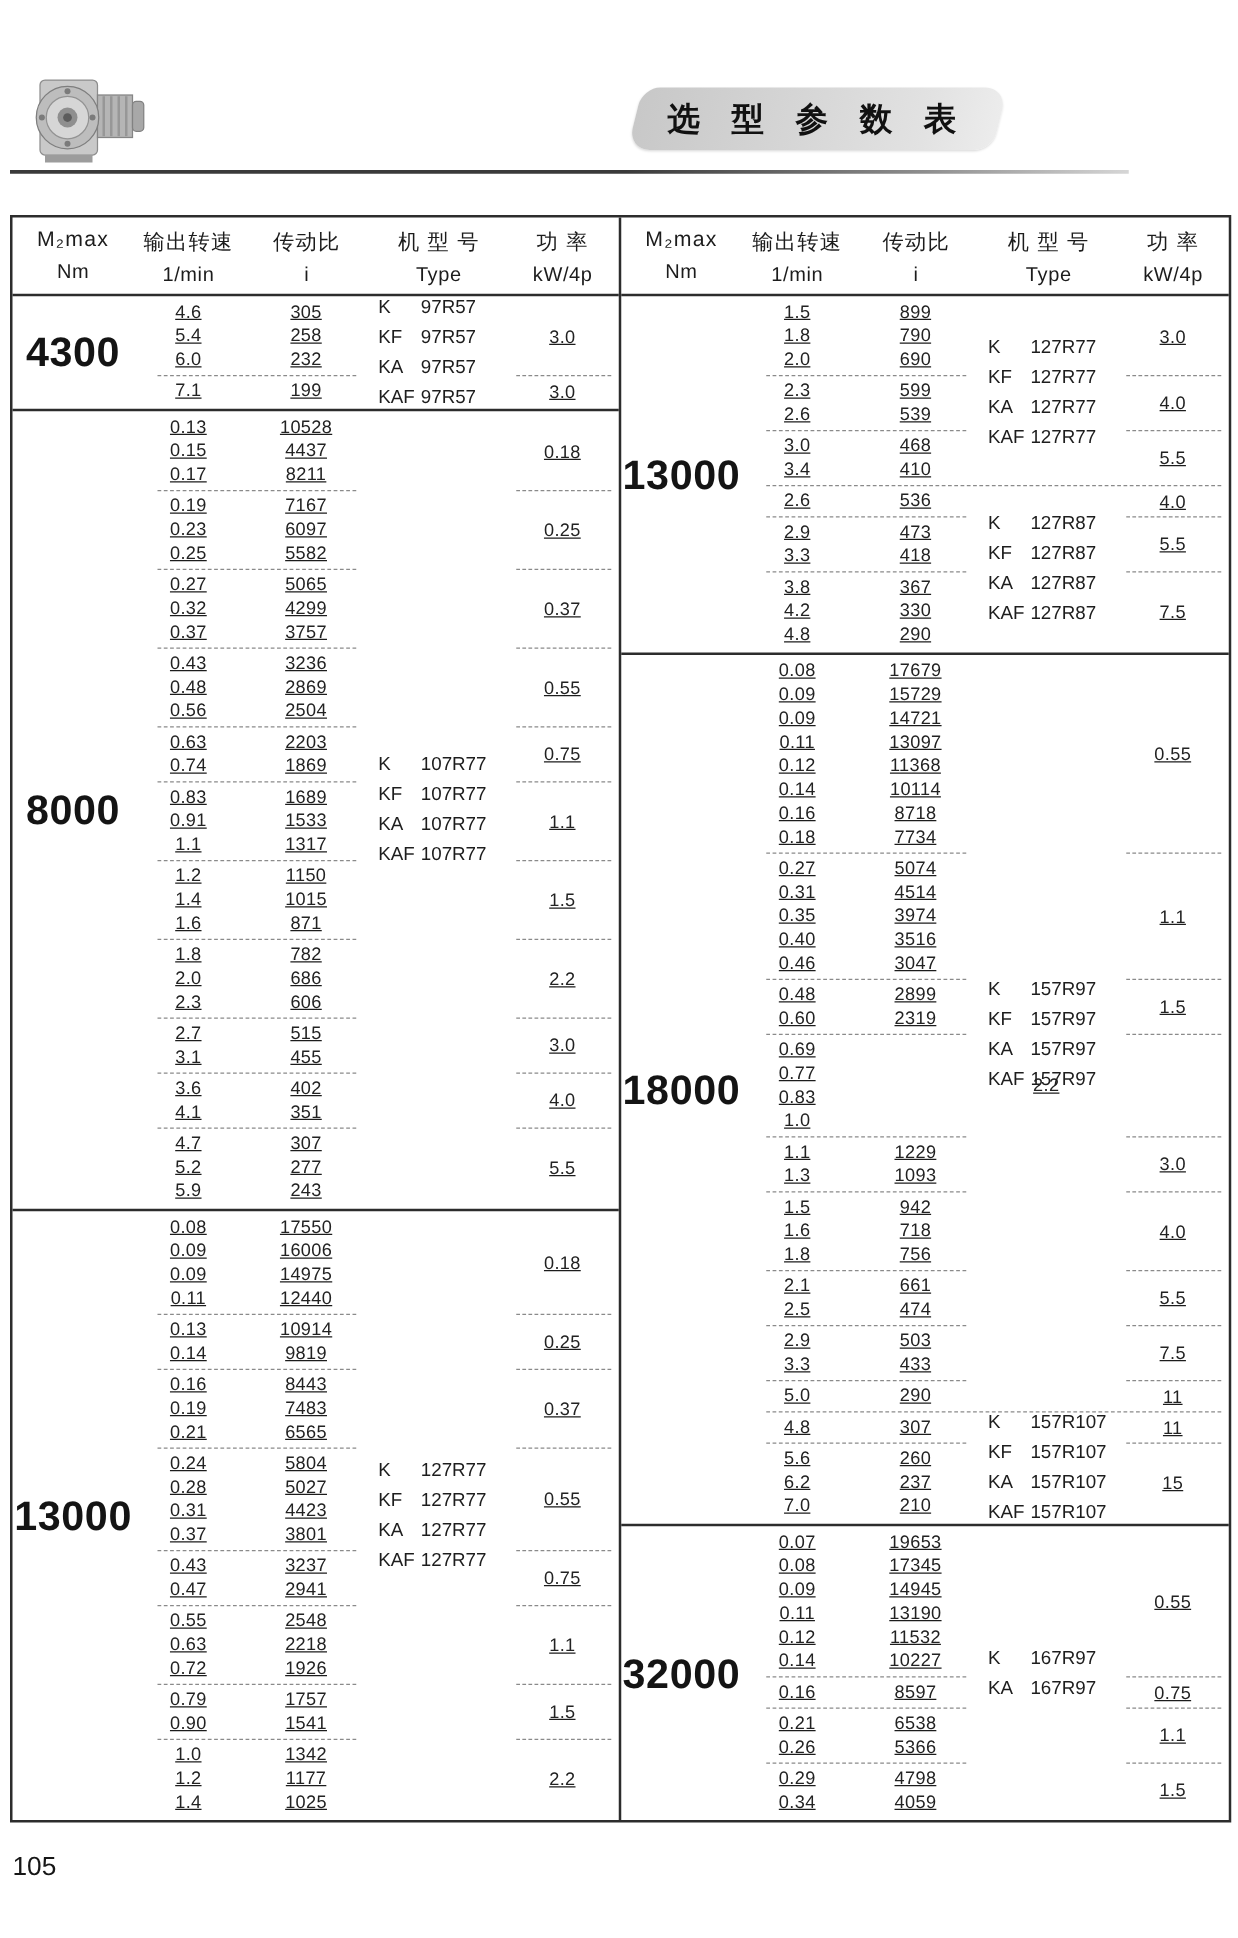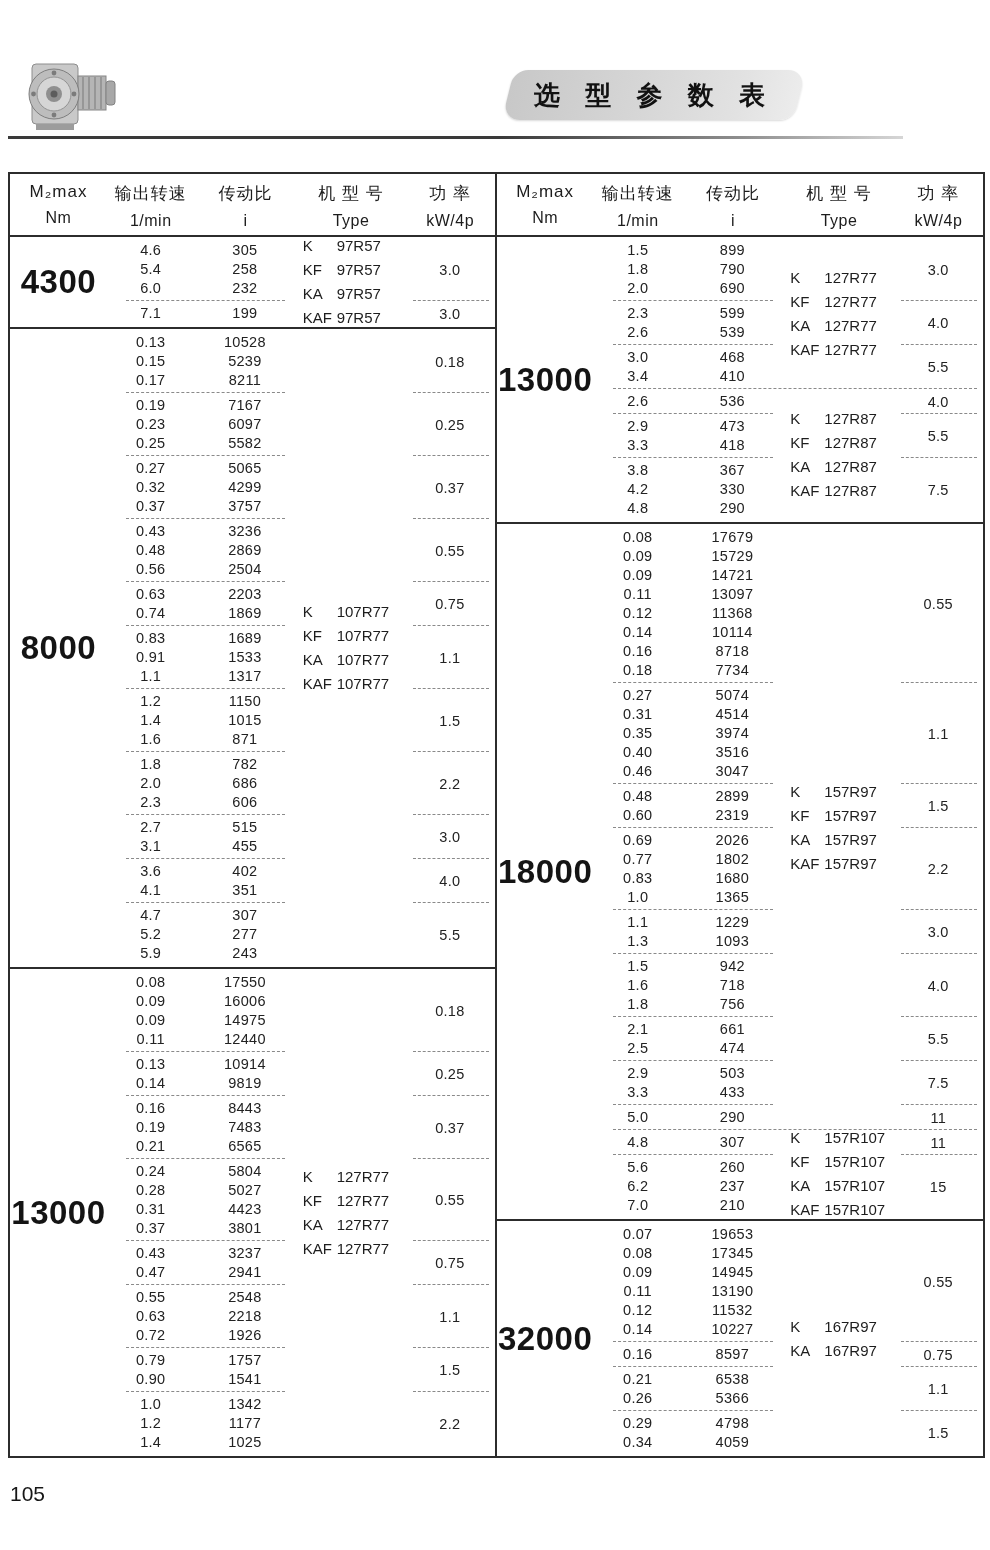--- a/index.html
+++ b/index.html
@@ -27,21 +27,21 @@
   .col-header { display:flex; border-bottom:2px solid #2c2c2c; padding:8px 0 5px; }
   .col-header .hc { text-align:center; }
   .hc-1 { width:20%; } .hc-2 { width:18.1%; } .hc-3 { width:21%; } .hc-4 { width:22.6%; } .hc-5 { width:18.3%; }
   .hc .cn  { display:block; font-size:17px; letter-spacing:1px; }
   .hc .sub { display:block; font-size:16px; margin-top:7px; letter-spacing:0.5px; }
 
   .m2max-section { display:flex; padding:4px 0; }
   .m2max-section + .m2max-section { border-top:2px solid #2c2c2c; }
   .m2max-cell { width:20%; display:flex; align-items:center; justify-content:center; }
   .m2max-cell span { font-size:33px; font-weight:bold; letter-spacing:0.5px; color:#141414; }
-  .blocks { width:80%; display:flex; flex-direction:column; justify-content:center; }
+  .blocks { width:80%; display:flex; flex-direction:column; justify-content:center;text-decoration:underline; }
 
   .block { position:relative; }
   .group { display:flex; align-items:center; }
   .g-speeds { width:22.6%; text-align:center; }
   .g-ratios { width:26%;   text-align:center; }
   .g-type   { width:28.4%; }
   .g-power  { width:23%;   text-align:center; }
   .val { display:block; line-height:19px; font-size:14.5px; letter-spacing:0.3px; color:#222; }
   .pw  { font-size:14.5px; letter-spacing:0.3px; color:#222; }
 
@@ -174,21 +174,21 @@
             <div class="block">
               <div class="block-groups">
                 <div class="group">
                   <div class="g-speeds">
                     <span class="val">0.13</span>
                     <span class="val">0.15</span>
                     <span class="val">0.17</span>
                   </div>
                   <div class="g-ratios">
                     <span class="val">10528</span>
-                    <span class="val">5239</span>
+                    <span class="val">4437</span>
                     <span class="val">8211</span>
                   </div>
                   <div class="g-type"></div>
                   <div class="g-power"><span class="pw">0.18</span></div>
                 </div>
                 <div class="dash-row">
                   <span class="d1"></span>
                   <span class="d2"></span>
                 </div>
                 <div class="group">
@@ -791,26 +791,20 @@
                   <span class="d1"></span>
                   <span class="d2"></span>
                 </div>
                 <div class="group">
                   <div class="g-speeds">
                     <span class="val">0.69</span>
                     <span class="val">0.77</span>
                     <span class="val">0.83</span>
                     <span class="val">1.0</span>
                   </div>
-                  <div class="g-ratios">
-                    <span class="val">2026</span>
-                    <span class="val">1802</span>
-                    <span class="val">1680</span>
-                    <span class="val">1365</span>
-                  </div>
                   <div class="g-type"></div>
                   <div class="g-power"><span class="pw">2.2</span></div>
                 </div>
                 <div class="dash-row">
                   <span class="d1"></span>
                   <span class="d2"></span>
                 </div>
                 <div class="group">
                   <div class="g-speeds">
                     <span class="val">1.1</span>

